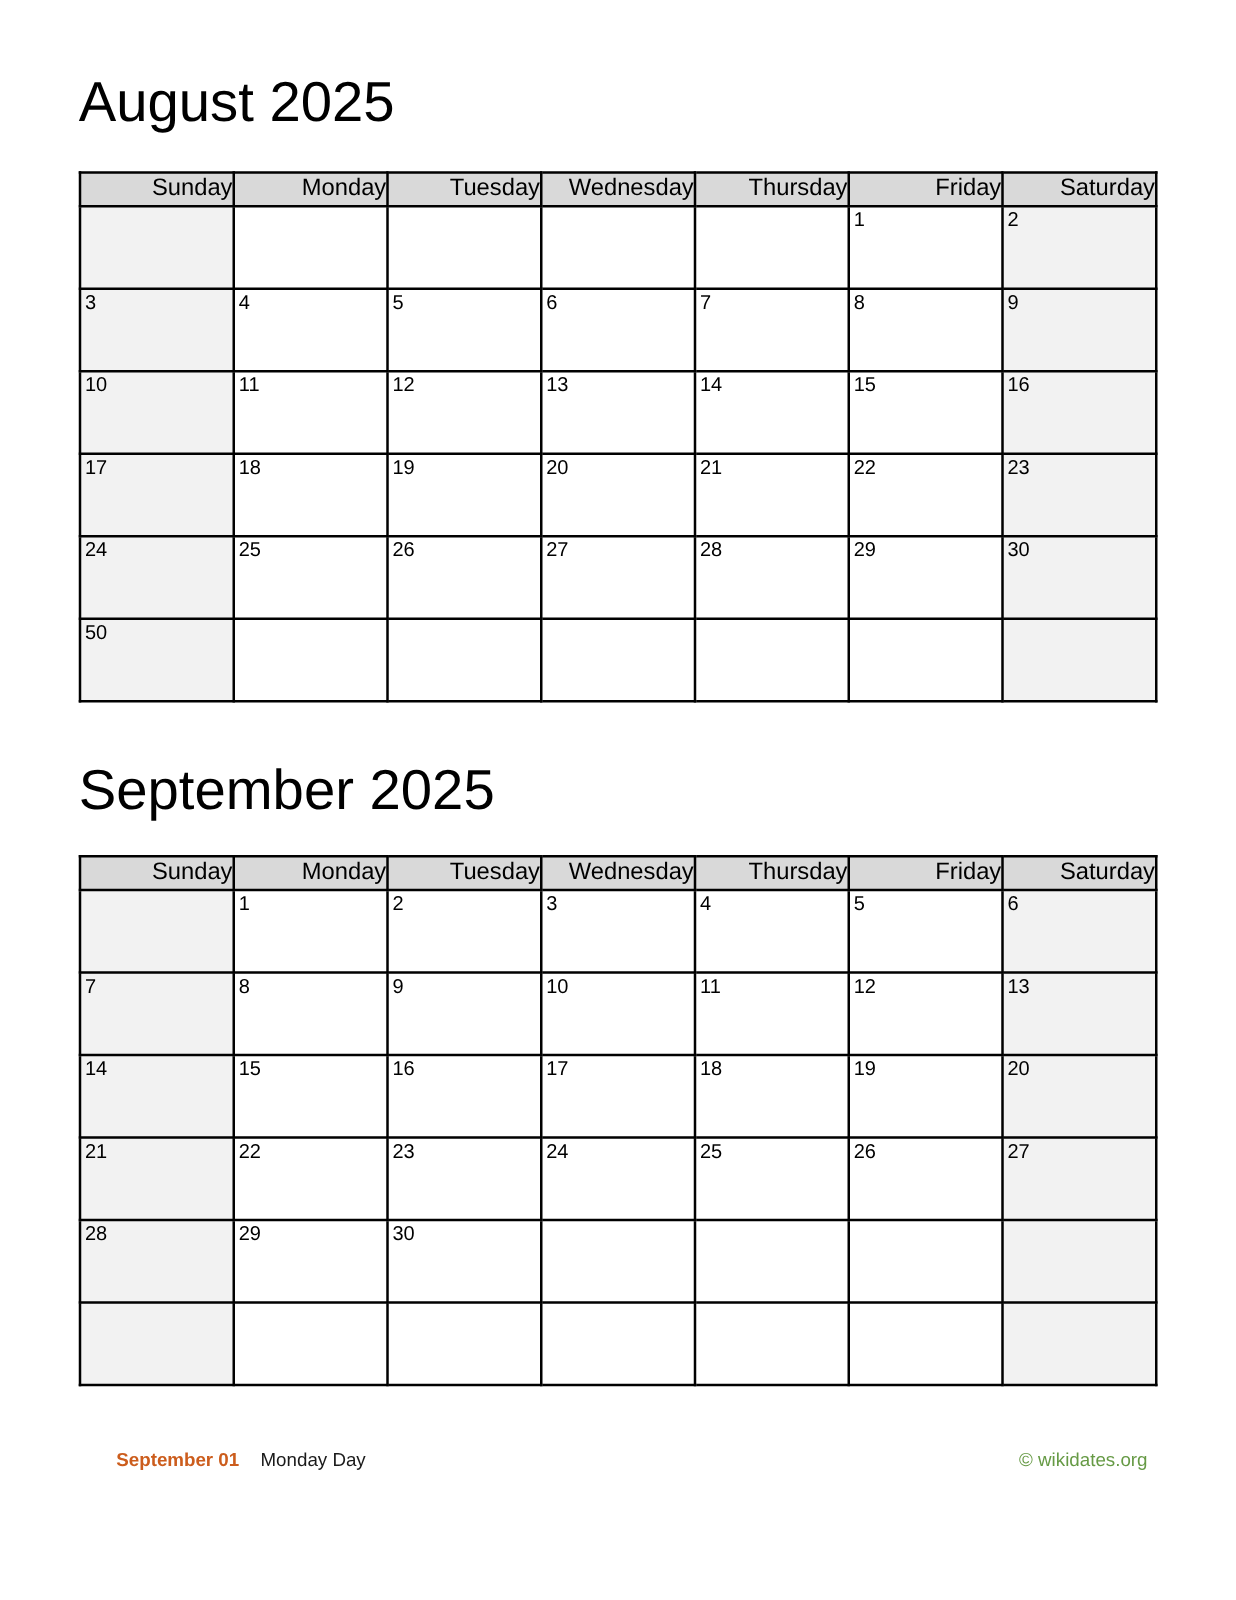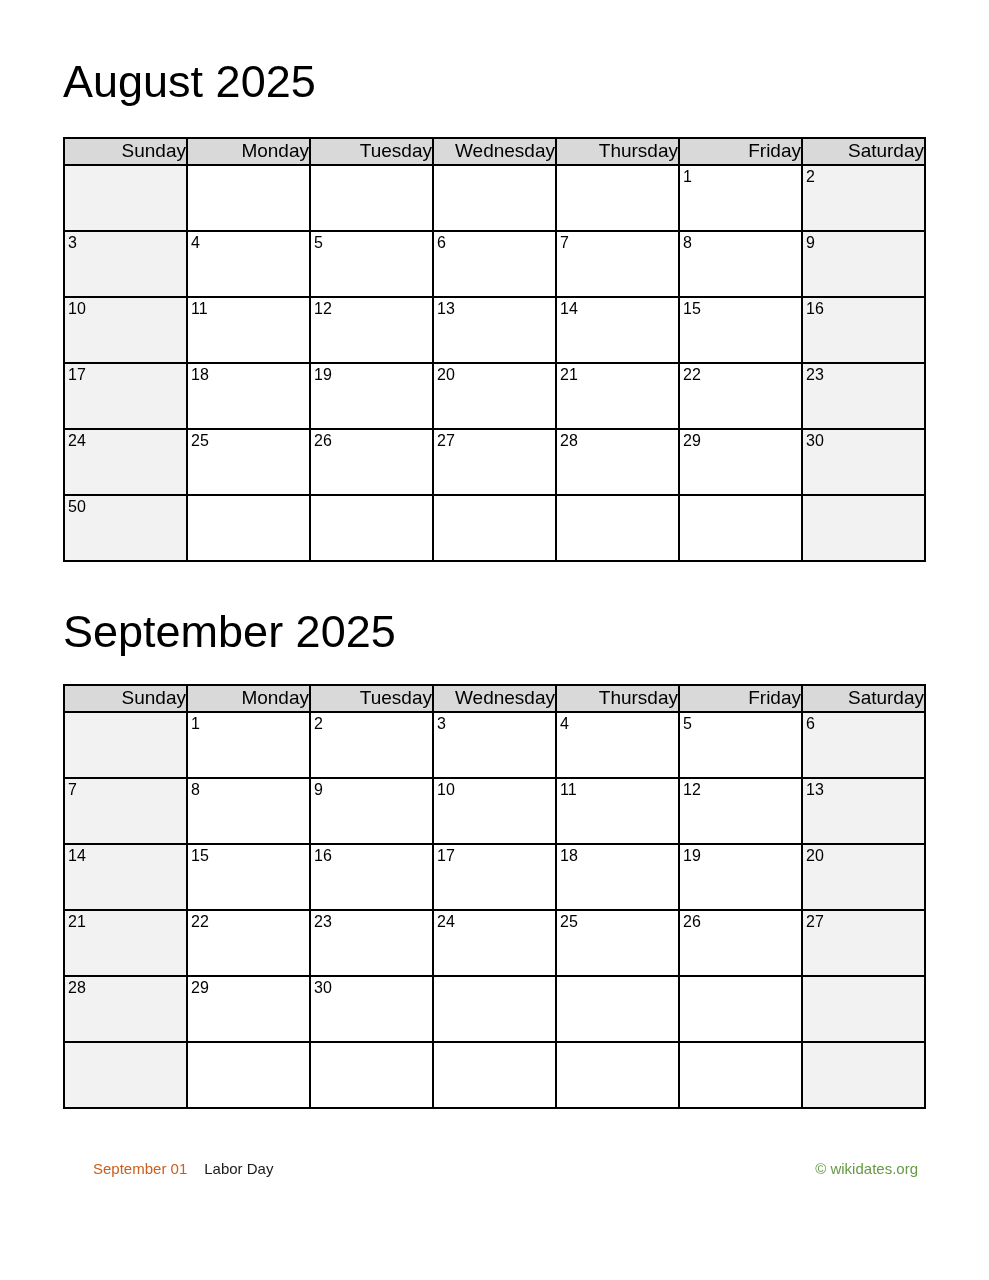--- a/index.html
+++ b/index.html
@@ -54,21 +54,21 @@
   .footer {
     display: flex;
     justify-content: space-between;
     align-items: baseline;
     margin-top: 26px;
     padding: 0 8px 0 30px;
     font-size: 15px;
   }
   .holiday-date {
     color: var(--holiday-date-color, #cc5d1d);
-    font-weight: 400;
+    font-weight: 700;
     margin-right: 17px;
   }
   .holiday-name { color: #1a1a1a; }
   .copyright {
     color: var(--copyright-color, #669a45);
     text-decoration: none;
     cursor: pointer;
     margin-top: 25px;
   }
 </style>
@@ -218,18 +218,18 @@
             <td></td>
             <td></td>
             <td class="weekend"></td>
           </tr>
         </tbody>
     </table>
   </section>
 
   <footer class="footer">
     <div class="holiday">
-      <span class="holiday-date">September 01</span><span class="holiday-name">Labor Day</span>
+      <span class="holiday-date">September 01</span><span class="holiday-name">Monday Day</span>
     </div>
     <a class="copyright">© wikidates.org</a>
   </footer>
 
 </div>
 
 </body></html>

